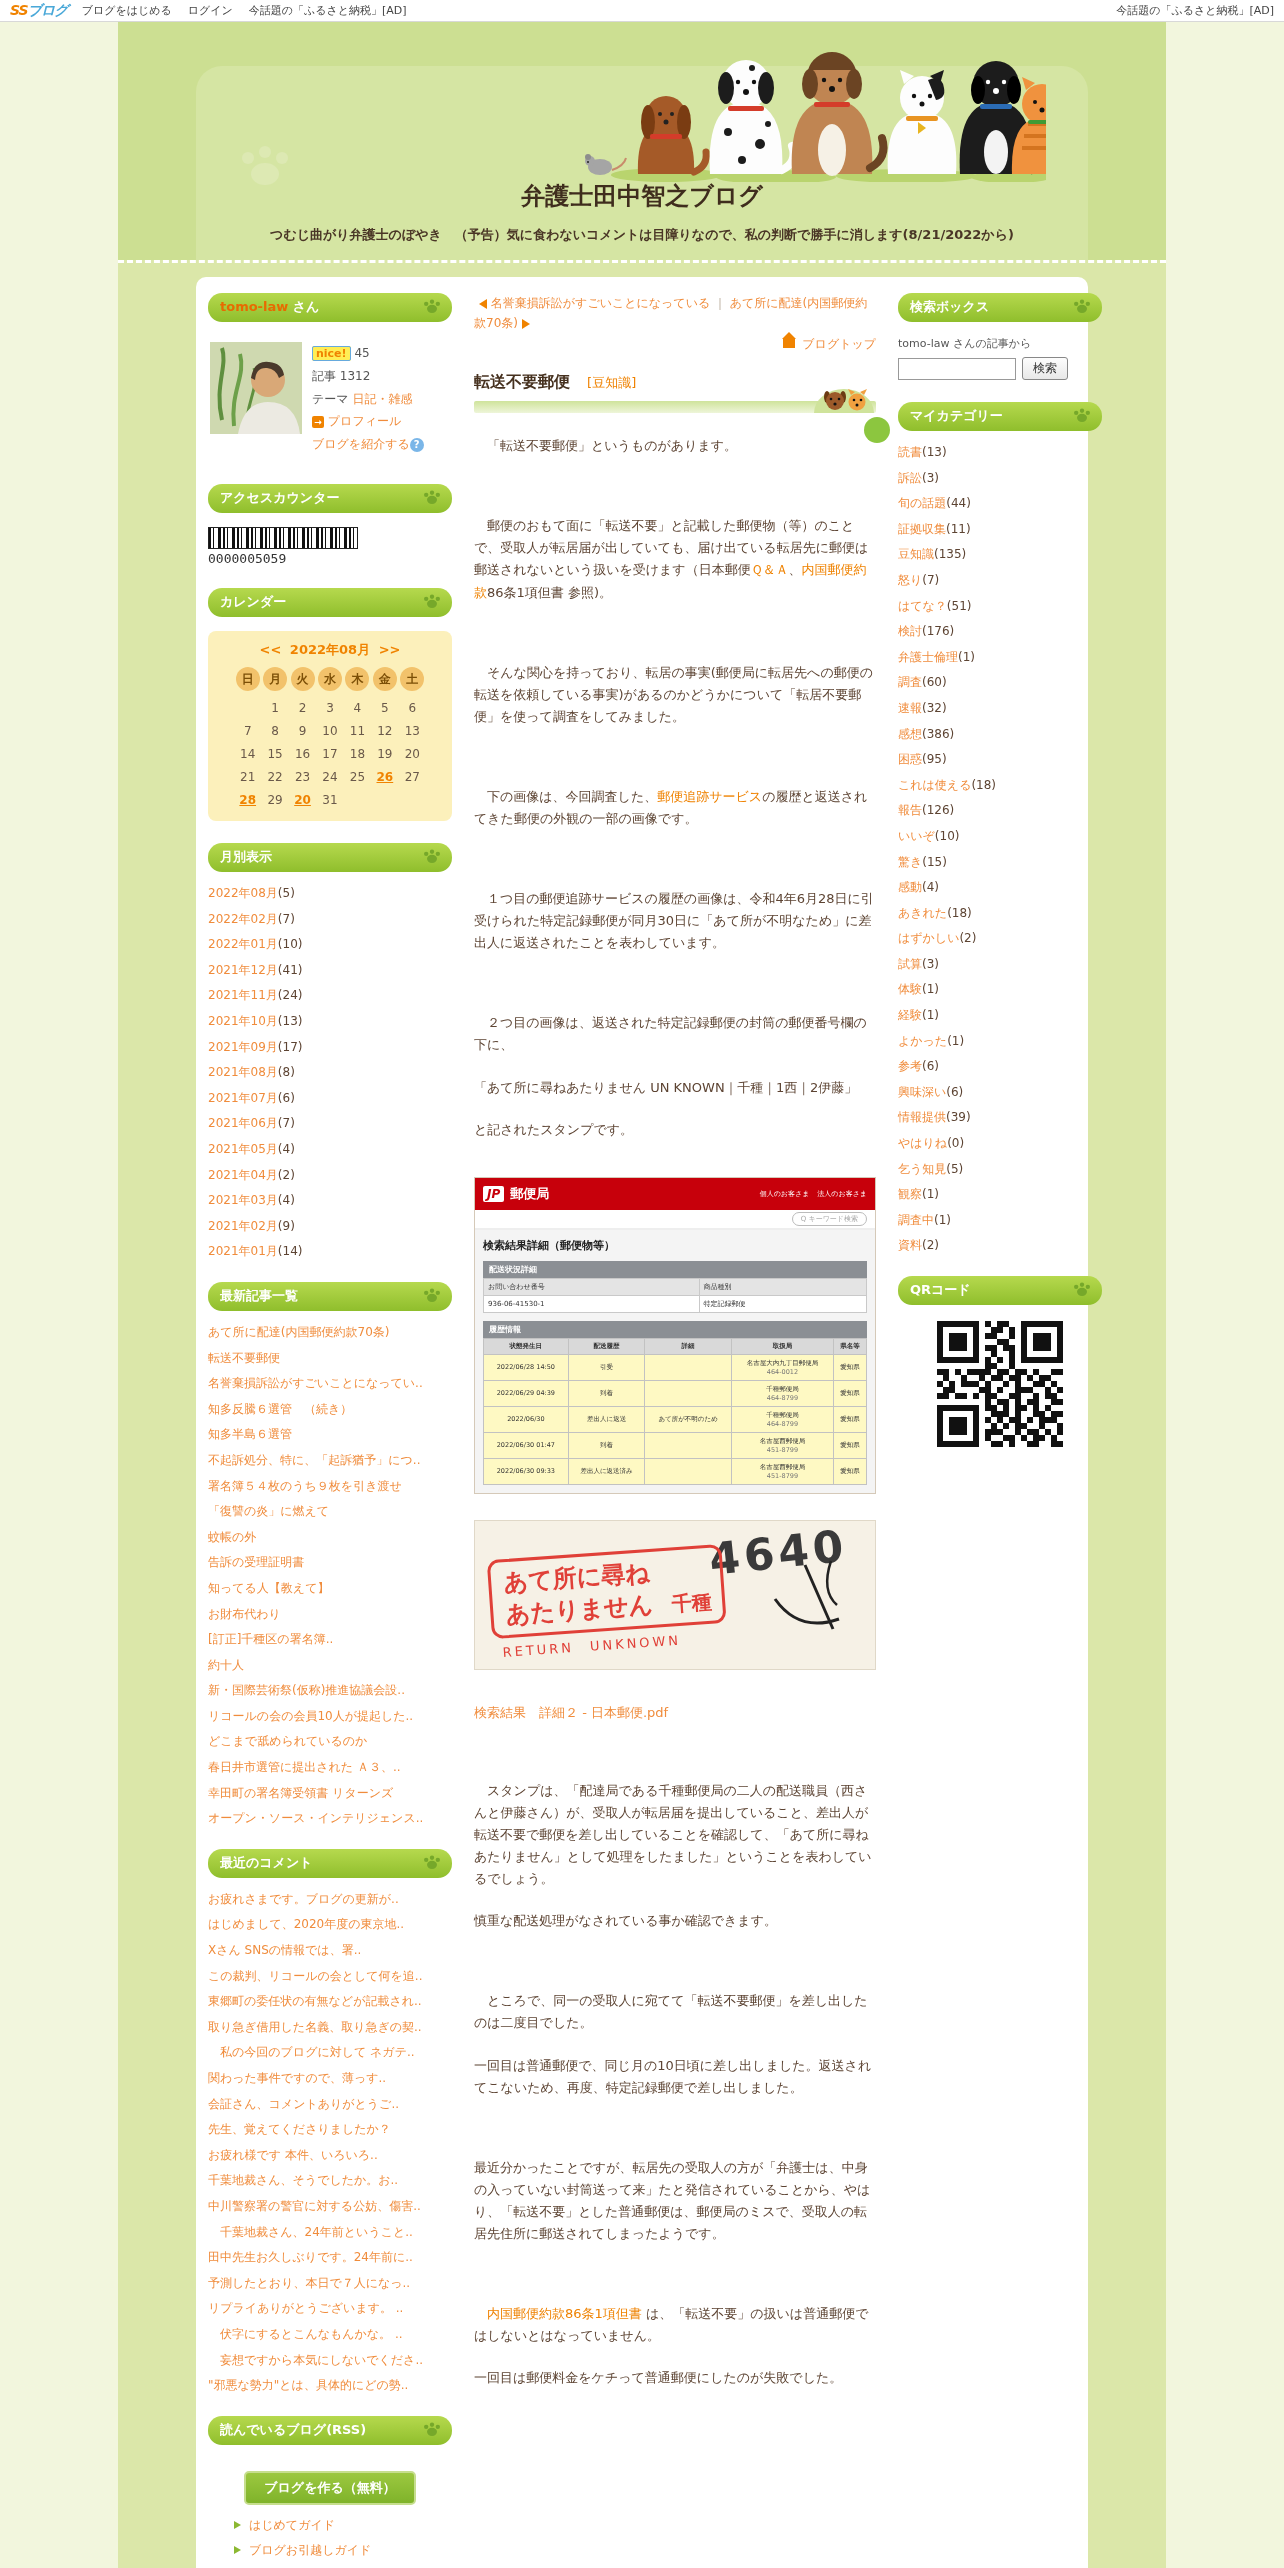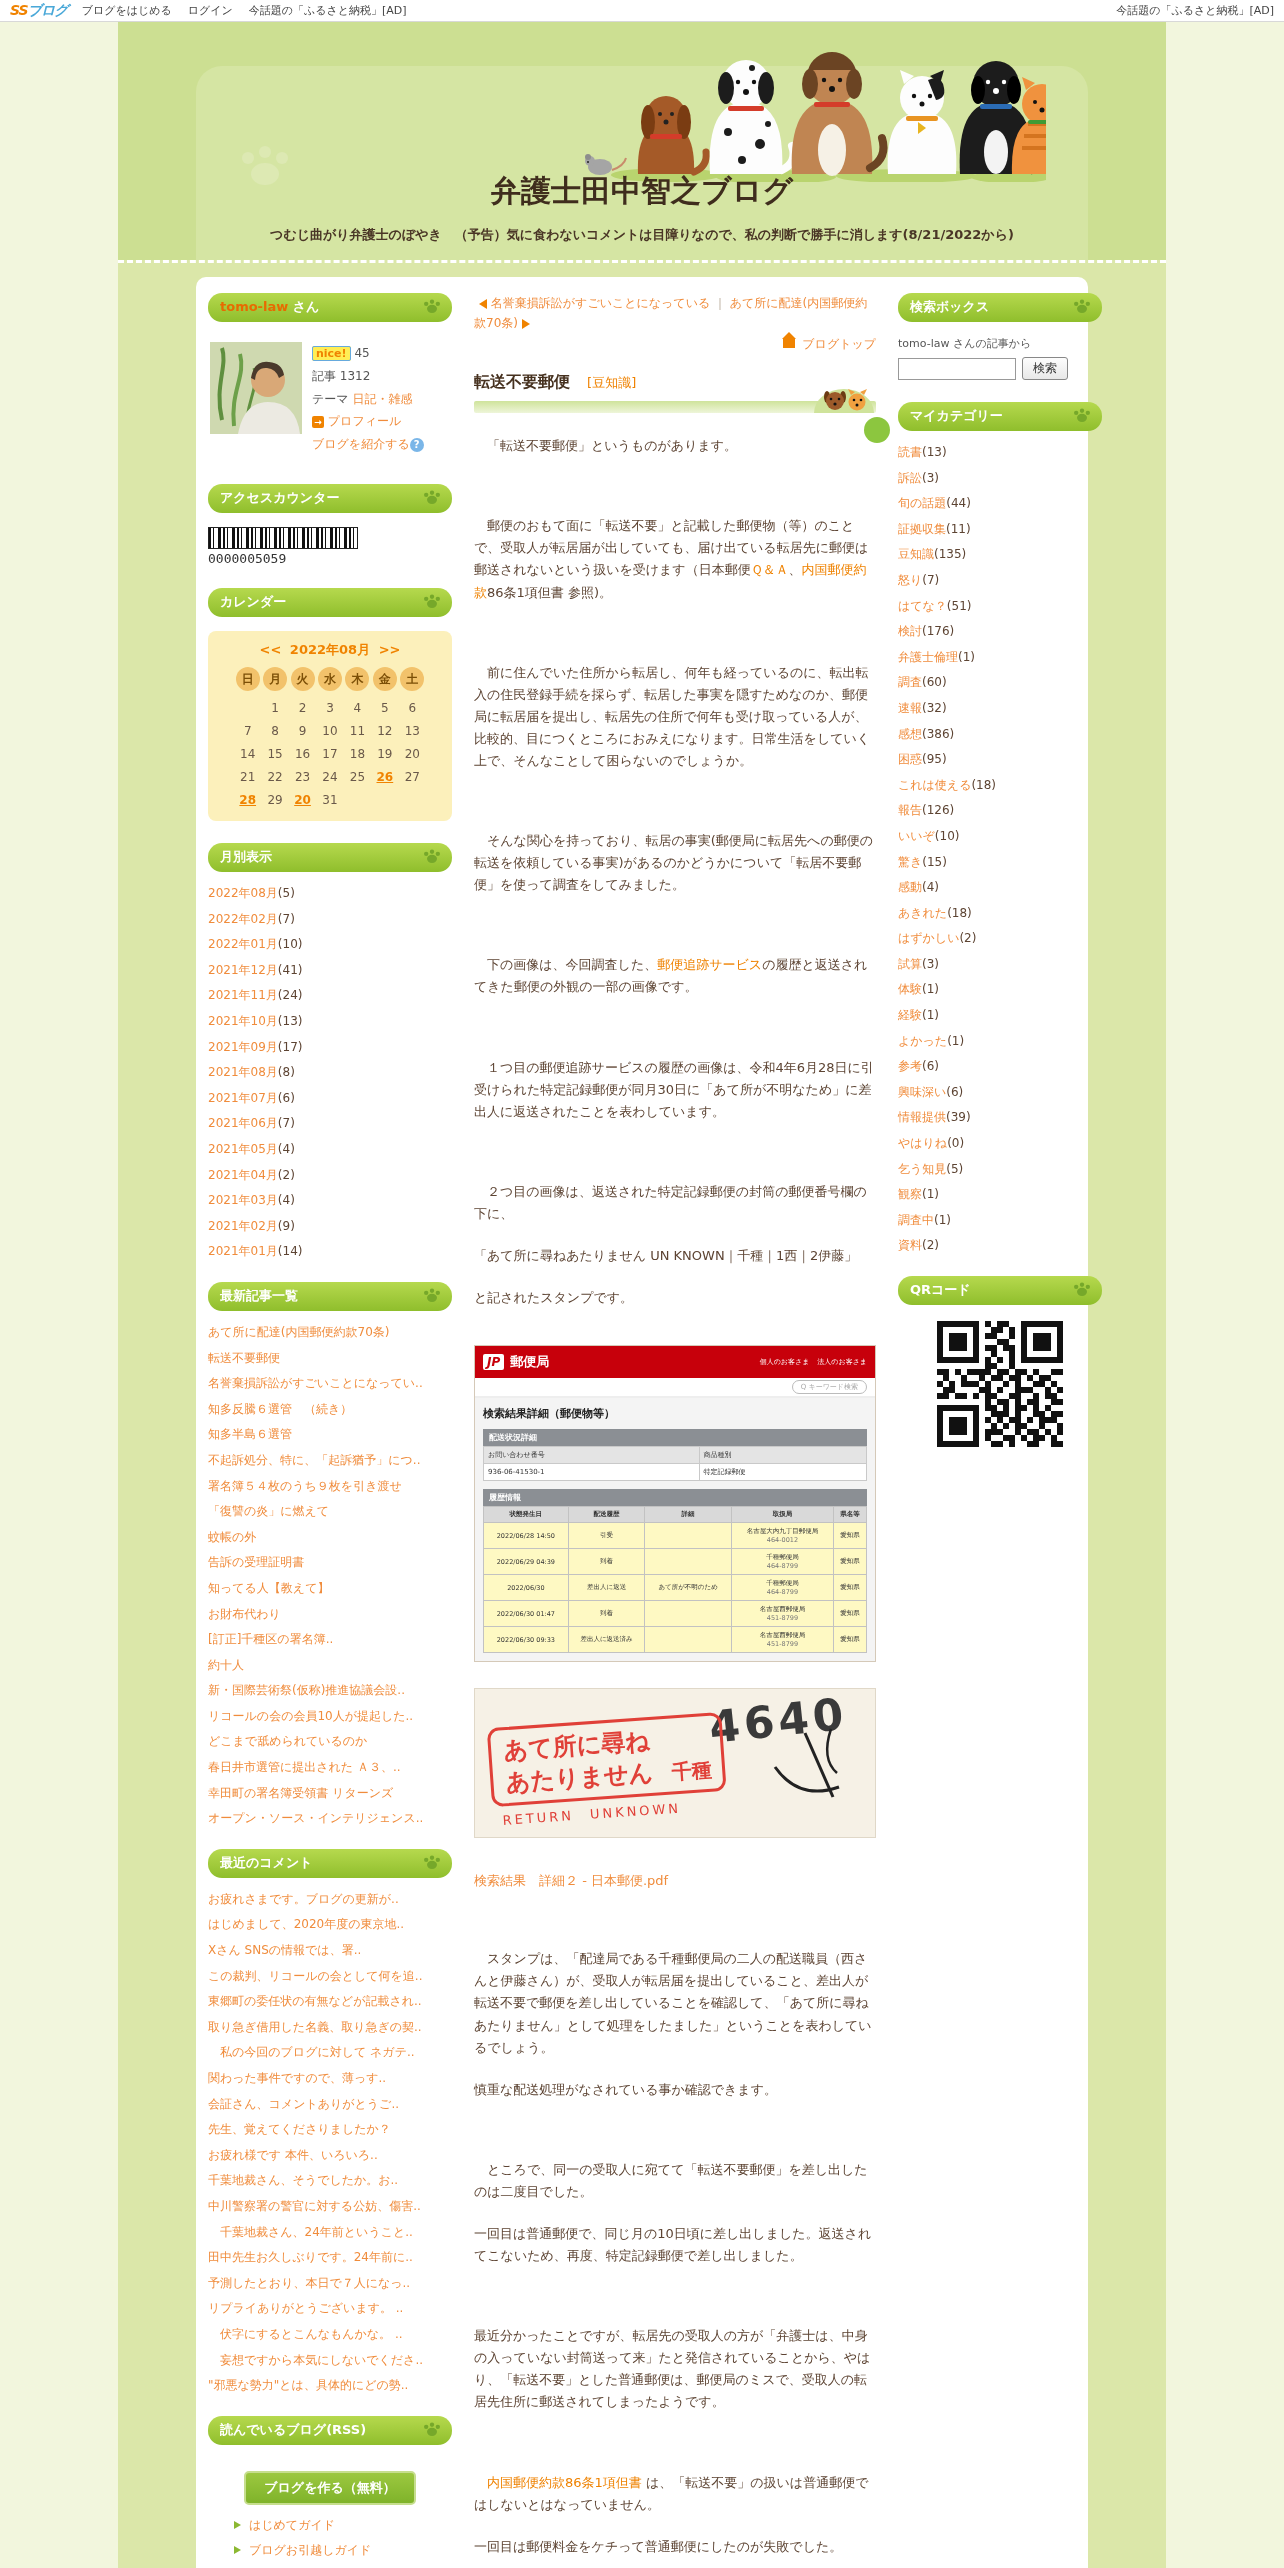--- a/index.html
+++ b/index.html
@@ -10,21 +10,21 @@
   .logo{font-weight:bold;font-style:italic;font-size:14px;letter-spacing:-1px;margin-right:14px;}
   .logo .ss{color:#f08300;} .logo .blog{color:#49a8d8;font-style:italic;}
   .toplink{margin-right:16px;color:#444;cursor:pointer;}
   .topad{margin-left:auto;color:#444;}
   
   .container{width:1048px;margin:0 auto;background:#dbe7a9;min-height:2546px;}
   .header{position:relative;height:238px;background:#ccdf92;overflow:hidden;}
   .header-panel{position:absolute;left:78px;right:78px;top:44px;bottom:0;background:#d5e5a3;border-radius:26px 26px 0 0;}
   .paw-deco{position:absolute;left:120px;top:120px;opacity:.8;}
   .dogs{position:absolute;right:120px;bottom:78px;}
-  .h-title{position:absolute;left:0;right:0;bottom:48px;text-align:center;font-size:30px;font-weight:bold;color:#3f2d1d;margin-top:20px;}
+  .h-title{position:absolute;left:0;right:0;bottom:48px;text-align:center;font-size:24px;font-weight:bold;color:#3f2d1d;margin-top:20px;}
   .h-sub{position:absolute;left:0;right:0;bottom:16px;text-align:center;font-size:13px;font-weight:bold;color:#4a3626;}
   .dash{border-top:3px dashed #fff;}
   .content{padding:14px 78px 0;}
   .white{background:#fff;border-radius:10px 10px 0 0;padding:16px 12px 0;display:flex;gap:22px;position:relative;min-height:2270px;}
   .float-dot{position:absolute;left:668px;top:140px;width:26px;height:26px;border-radius:50%;background:#8cc63f;}
   
   .bhead{background:linear-gradient(#b6d94e,#8fbe2c);color:#fff;font-weight:bold;font-size:13px;padding:5px 12px 6px;border-radius:14px;position:relative;margin:22px 0 14px;}
   .bhead:first-child{margin-top:0;}
   .bhead .user{color:#e86a00;}
   .paw{position:absolute;right:10px;top:4px;fill:#76a82a;}
@@ -490,21 +490,20 @@
               <circle cx="40" cy="15" r="1.3" fill="#111"></circle>
                 <circle cx="47" cy="15" r="1.3" fill="#111"></circle>
                 <circle cx="43" cy="20" r="1.5" fill="#111"></circle>
             </svg>
           </div>
         </div>
 
         <div>
             <p class="para"><span>　「転送不要郵便」というものがあります。</span></p>
             <p class="para gap"><span>　郵便のおもて面に「転送不要」と記載した郵便物（等）のことで、受取人が転居届が出していても、届け出ている転居先に郵便は郵送されないという扱いを受けます（日本郵便</span><span class="lnk">Ｑ＆Ａ</span><span>、</span><span class="lnk">内国郵便約款</span><span>86条1項但書 参照)。</span></p>
-            <p class="para gap"><span>　前に住んでいた住所から転居し、何年も経っているのに、転出転入の住民登録手続を採らず、転居した事実を隠すためなのか、郵便局に転居届を提出し、転居先の住所で何年も受け取っている人が、比較的、目につくところにおみえになります。日常生活をしていく上で、そんなことして困らないのでしょうか。</span></p>
             <p class="para gap"><span>　そんな関心を持っており、転居の事実(郵便局に転居先への郵便の転送を依頼している事実)があるのかどうかについて「転居不要郵便」を使って調査をしてみました。</span></p>
             <p class="para gap"><span>　下の画像は、今回調査した、</span><span class="lnk">郵便追跡サービス</span><span>の履歴と返送されてきた郵便の外観の一部の画像です。</span></p>
             <p class="para gap"><span>　１つ目の郵便追跡サービスの履歴の画像は、令和4年6月28日に引受けられた特定記録郵便が同月30日に「あて所が不明なため」に差出人に返送されたことを表わしています。</span></p>
             <p class="para gap"><span>　２つ目の画像は、返送された特定記録郵便の封筒の郵便番号欄の下に、</span></p>
             <p class="para"><span>「あて所に尋ねあたりません UN KNOWN｜千種｜1西｜2伊藤」</span></p>
             <p class="para"><span>と記されたスタンプです。</span></p>
           </div>
 
         <div class="shot">
           <div class="jp-top">

